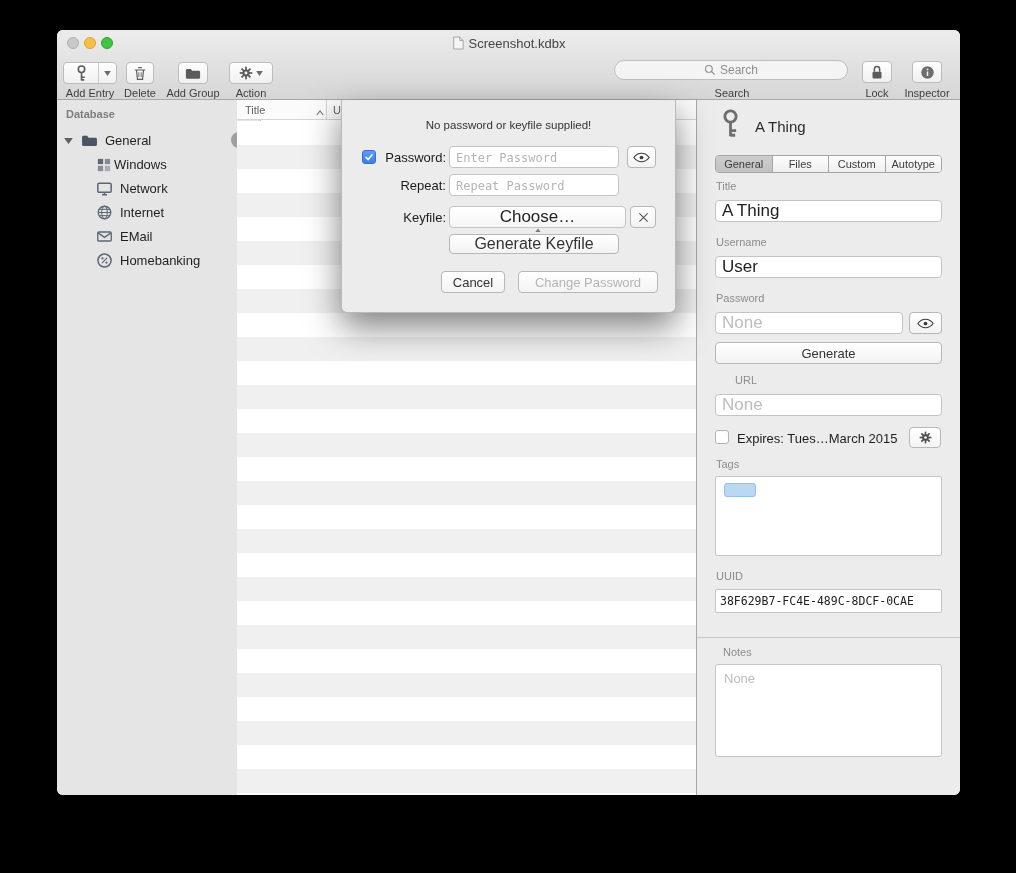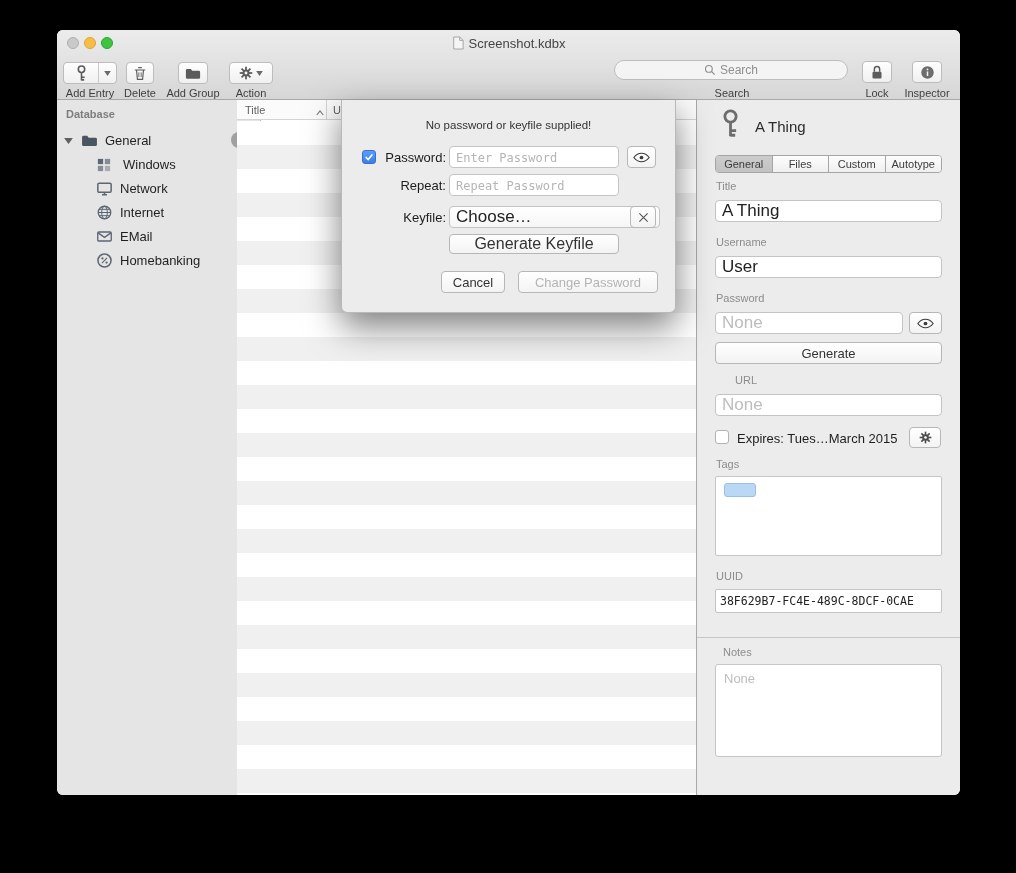--- a/index.html
+++ b/index.html
@@ -248,21 +248,21 @@
 
     <div class="srow" style="top:52px;">
       <span class="ic" style="margin-left:40px;">
         <svg width="14" height="14" viewBox="0 0 16 16">
             <rect x="1" y="1" width="6" height="6" fill="#5d6674"></rect>
             <rect x="9" y="1" width="6" height="6" fill="#5d6674" opacity=".7"></rect>
             <rect x="1" y="9" width="6" height="6" fill="#5d6674" opacity=".7"></rect>
             <rect x="9" y="9" width="6" height="6" fill="#5d6674" opacity=".45"></rect>
           </svg>
       </span>
-      <span style="margin-left:12px;">Windows</span>
+      <span style="margin-left:3px;">Windows</span>
     </div>
 
     <div class="srow" style="top:76px;">
       <span class="ic" style="margin-left:40px;">
         <svg width="15" height="14" viewBox="0 0 18 16">
             <rect x="1" y="1" width="16" height="11" rx="1.5" fill="none" stroke="#5d6674" stroke-width="1.8"></rect>
             <path d="M6 15h6M9 12v3" stroke="#5d6674" stroke-width="1.8"></path>
           </svg>
       </span>
       <span style="margin-left:8px;">Network</span>
@@ -403,21 +403,21 @@
             <path d="M1 6c3-4 6-5 9-5s6 1 9 5c-3 4-6 5-9 5S4 10 1 6z" fill="none" stroke="#3d3d3d" stroke-width="1.4"></path>
             <circle cx="10" cy="6" r="2.2" fill="#3d3d3d"></circle>
           </svg>
       </span>
     </div>
 
     <span class="row-label" style="left:38px; top:78px; width:66px;">Repeat:</span>
     <input class="field mono-ph" style="left: 107px; top: 74px; width: 170px;" placeholder="Repeat Password">
 
     <span class="row-label" style="left:38px; top:110px; width:66px;">Keyfile:</span>
-    <div class="field" style="left:107px; top:106px; width:211px; display:flex; align-items:center; background:linear-gradient(#ffffff,#f5f5f5);">
+    <div class="field" style="left:107px; top:106px; width:177px; display:flex; align-items:center; background:linear-gradient(#ffffff,#f5f5f5);flex-direction:column;">
       <span style="flex:1;">Choose…</span>
       <span style="display:flex;">
         <svg width="8" height="13" viewBox="0 0 8 14">
             <path d="M4 1.5 6.8 5.5H1.2z" fill="#777"></path>
             <path d="M4 12.5 1.2 8.5h5.6z" fill="#777"></path>
           </svg>
       </span>
     </div>
     <div class="iconbtn" style="left:288px; top:106px; width:26px; height:22px;">
       <span style="display:flex;">

